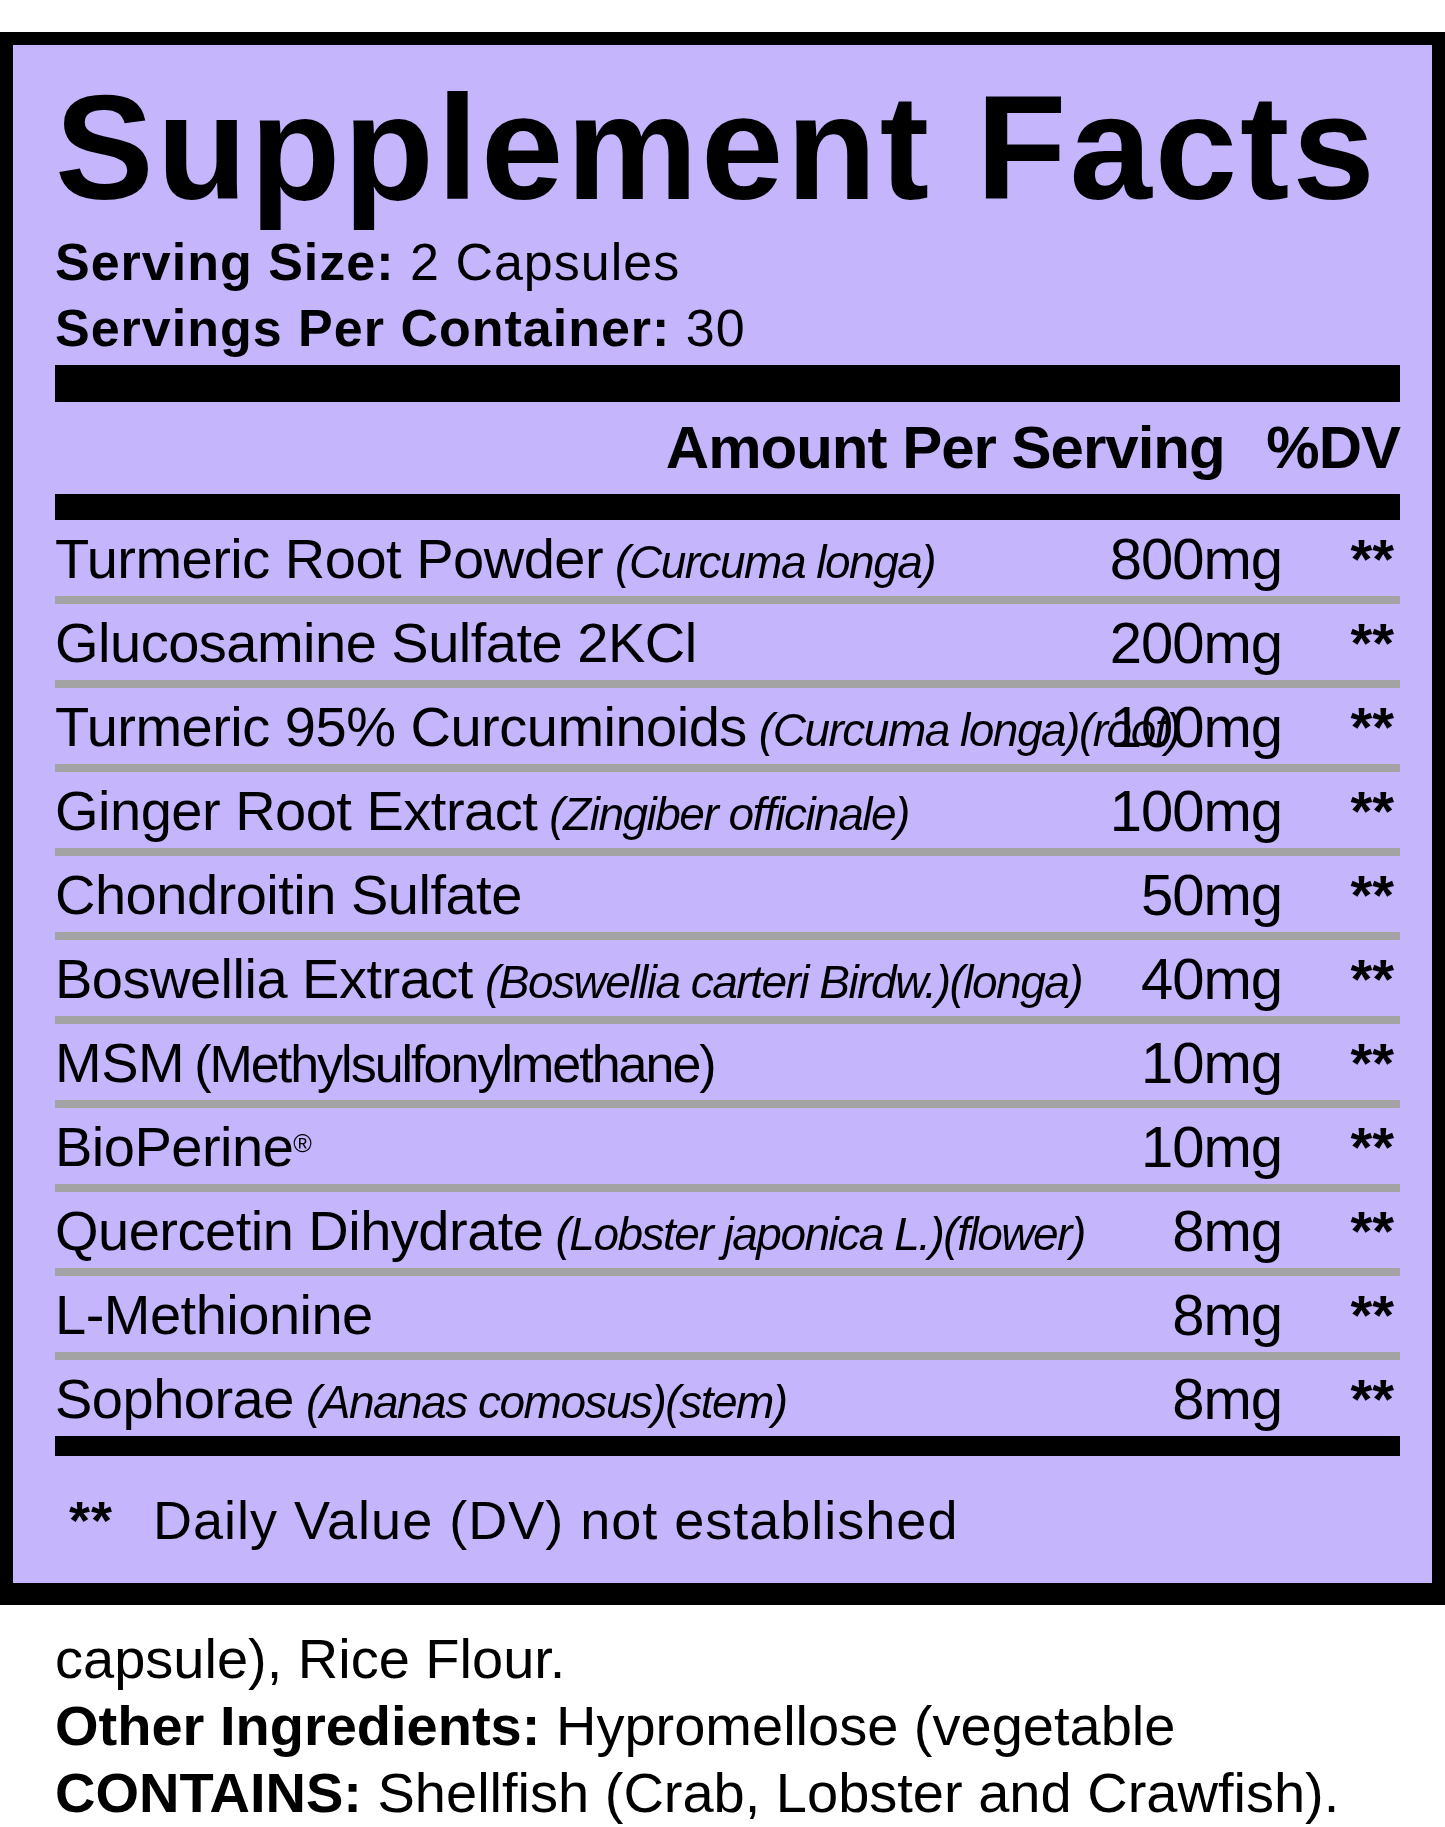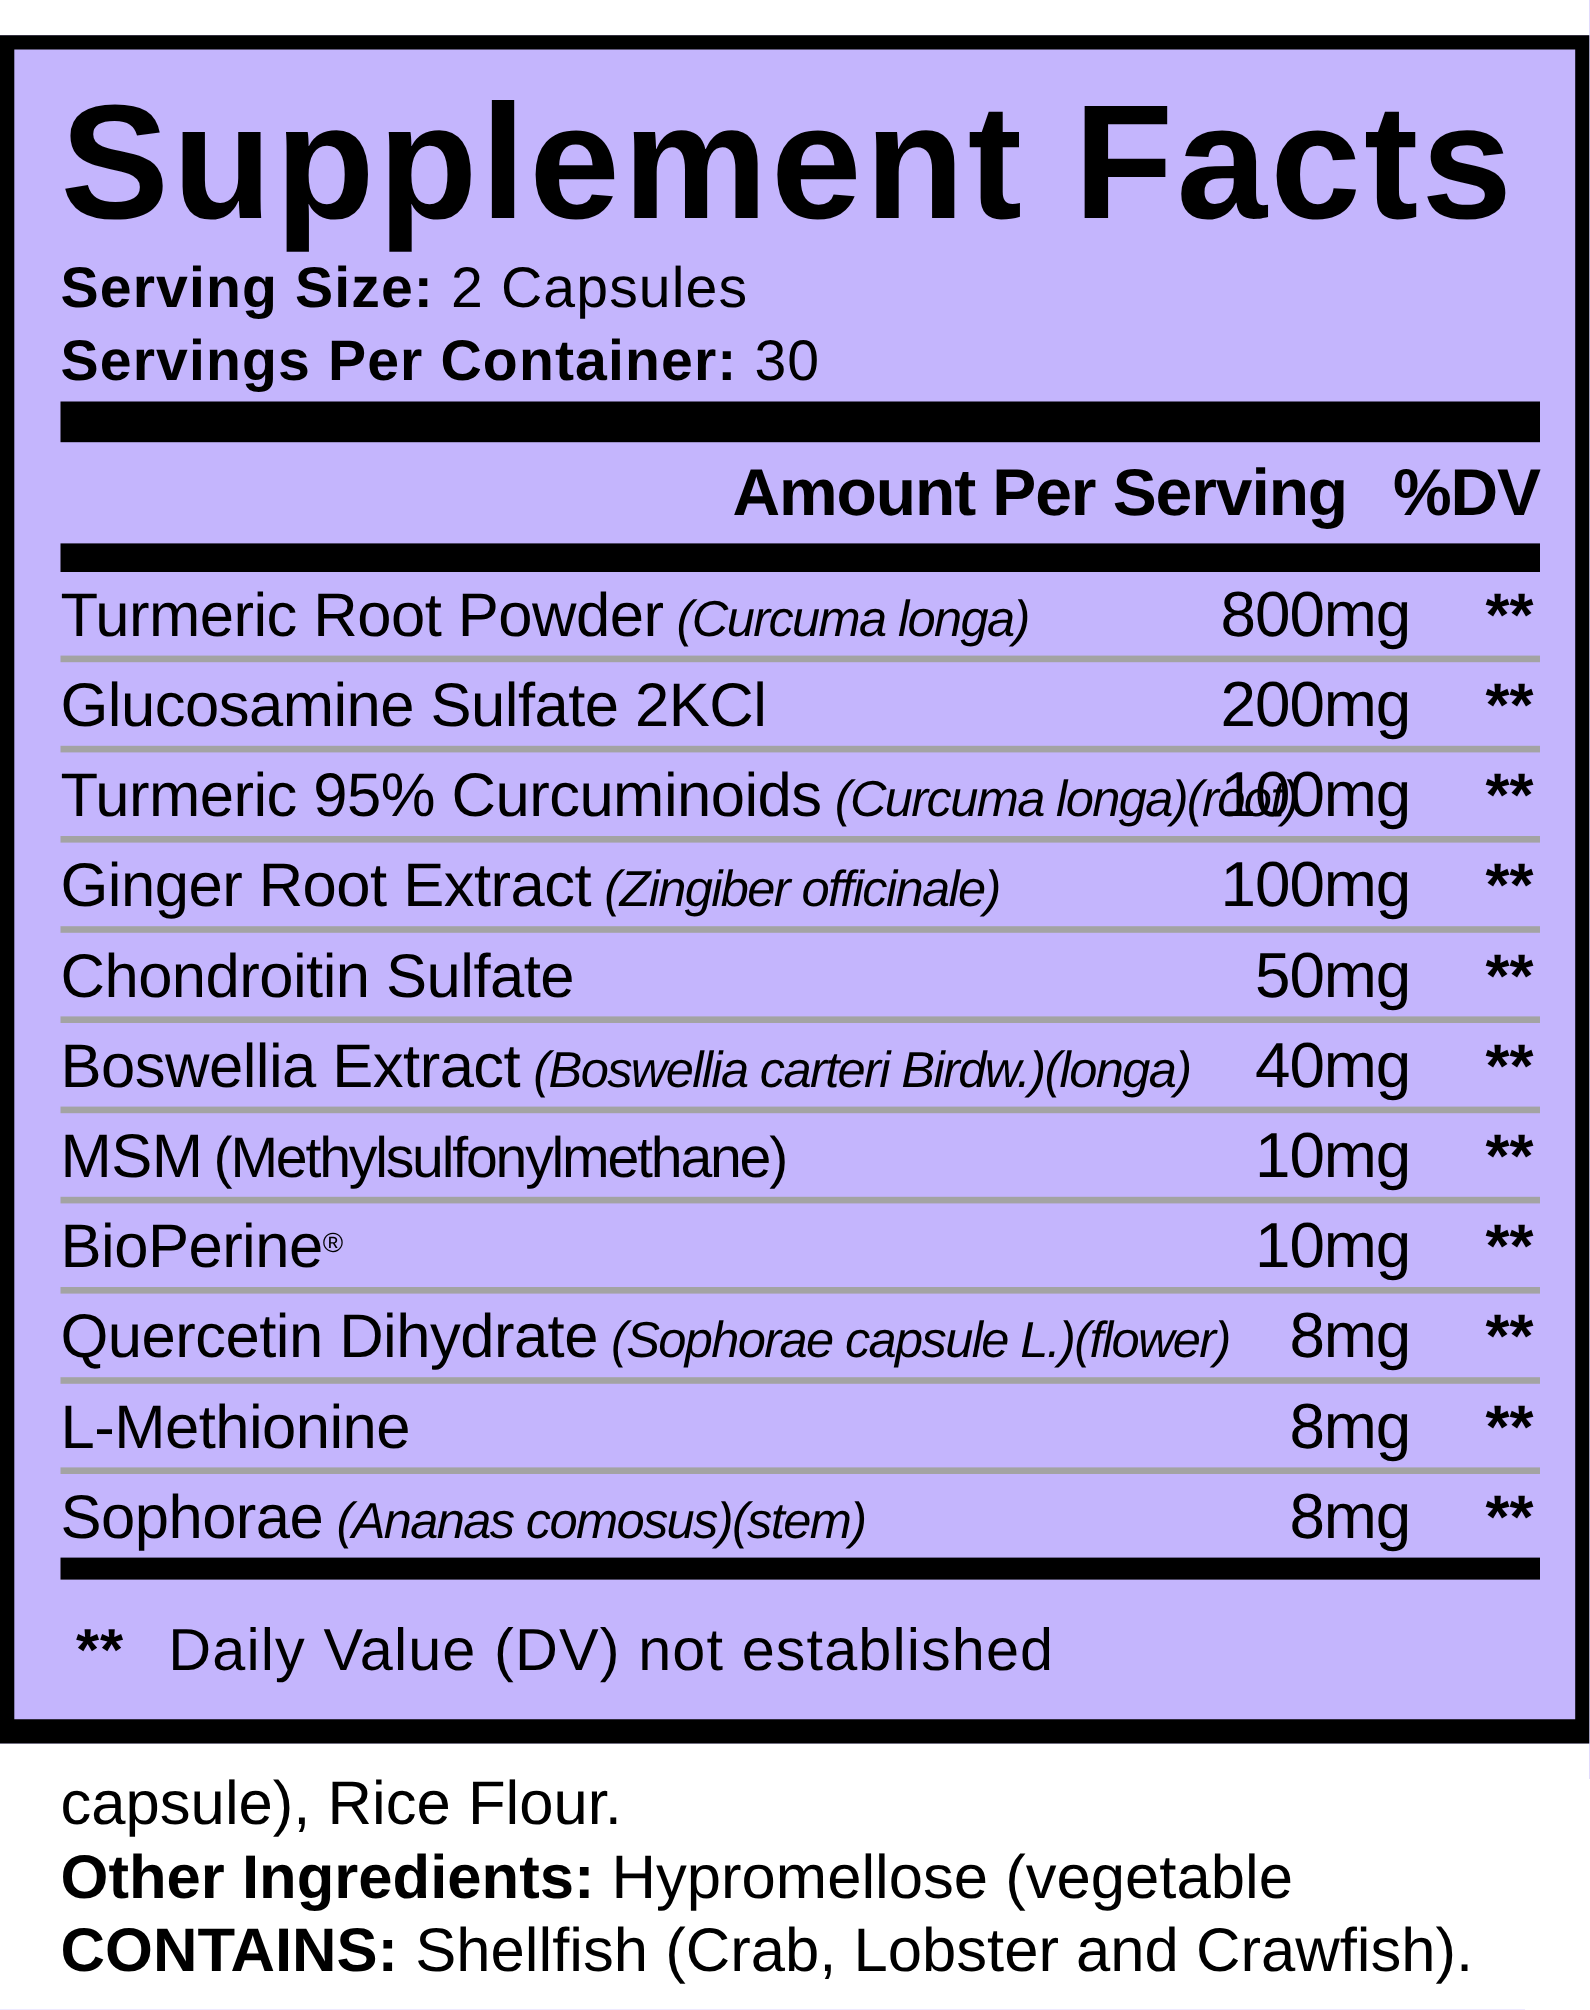--- a/index.html
+++ b/index.html
@@ -27,21 +27,21 @@
   .serving-line .lbl{font-weight:bold;}
   .bar{background:#000;}
   .bar-top{height:37px;margin-top:4px;}
   .header-row{
     text-align:right;font-weight:bold;font-size:60px;line-height:92px;
     letter-spacing:-1px;white-space:nowrap;
   }
   .header-row .dvh{margin-left:26px;}
   .bar-header{height:26px;}
   .row{
-    height:76px;border-bottom:6px solid #a3a3a3;
+    height:76px;border-bottom:8px solid #a3a3a3;
     display:grid;grid-template-columns:minmax(0,1fr) auto 118px;
     align-items:center;
   }
   .row:last-child{border-bottom:none;}
   .row-name{font-size:56px;letter-spacing:-0.5px;white-space:nowrap;overflow:visible;}
   .latin{font-style:italic;font-size:46px;letter-spacing:-1.5px;margin-left:12px;}
   .paren{font-size:52px;letter-spacing:-2px;margin-left:10px;}
   .reg{font-size:0.45em;vertical-align:0.55em;}
   .row-amount{font-size:58px;letter-spacing:-1px;justify-self:end;white-space:nowrap;}
   .row-dv{font-size:56px;font-weight:bold;text-align:right;padding-right:6px;white-space:nowrap;}
@@ -117,21 +117,21 @@
           <span class="row-name"><span>MSM</span><span class="paren">(Methylsulfonylmethane)</span></span>
           <span class="row-amount">10mg</span>
           <span class="row-dv">**</span>
         </div>
         <div class="row">
           <span class="row-name"><span>BioPerine</span><span class="reg">®</span></span>
           <span class="row-amount">10mg</span>
           <span class="row-dv">**</span>
         </div>
         <div class="row">
-          <span class="row-name"><span>Quercetin Dihydrate</span><span class="latin">(Sophorae capsule L.)(flower)</span></span>
+          <span class="row-name"><span>Quercetin Dihydrate</span><span class="latin">(Lobster japonica L.)(flower)</span></span>
           <span class="row-amount">8mg</span>
           <span class="row-dv">**</span>
         </div>
         <div class="row">
           <span class="row-name"><span>L-Methionine</span></span>
           <span class="row-amount">8mg</span>
           <span class="row-dv">**</span>
         </div>
         <div class="row">
           <span class="row-name"><span>Sophorae</span><span class="latin">(Ananas comosus)(stem)</span></span>

